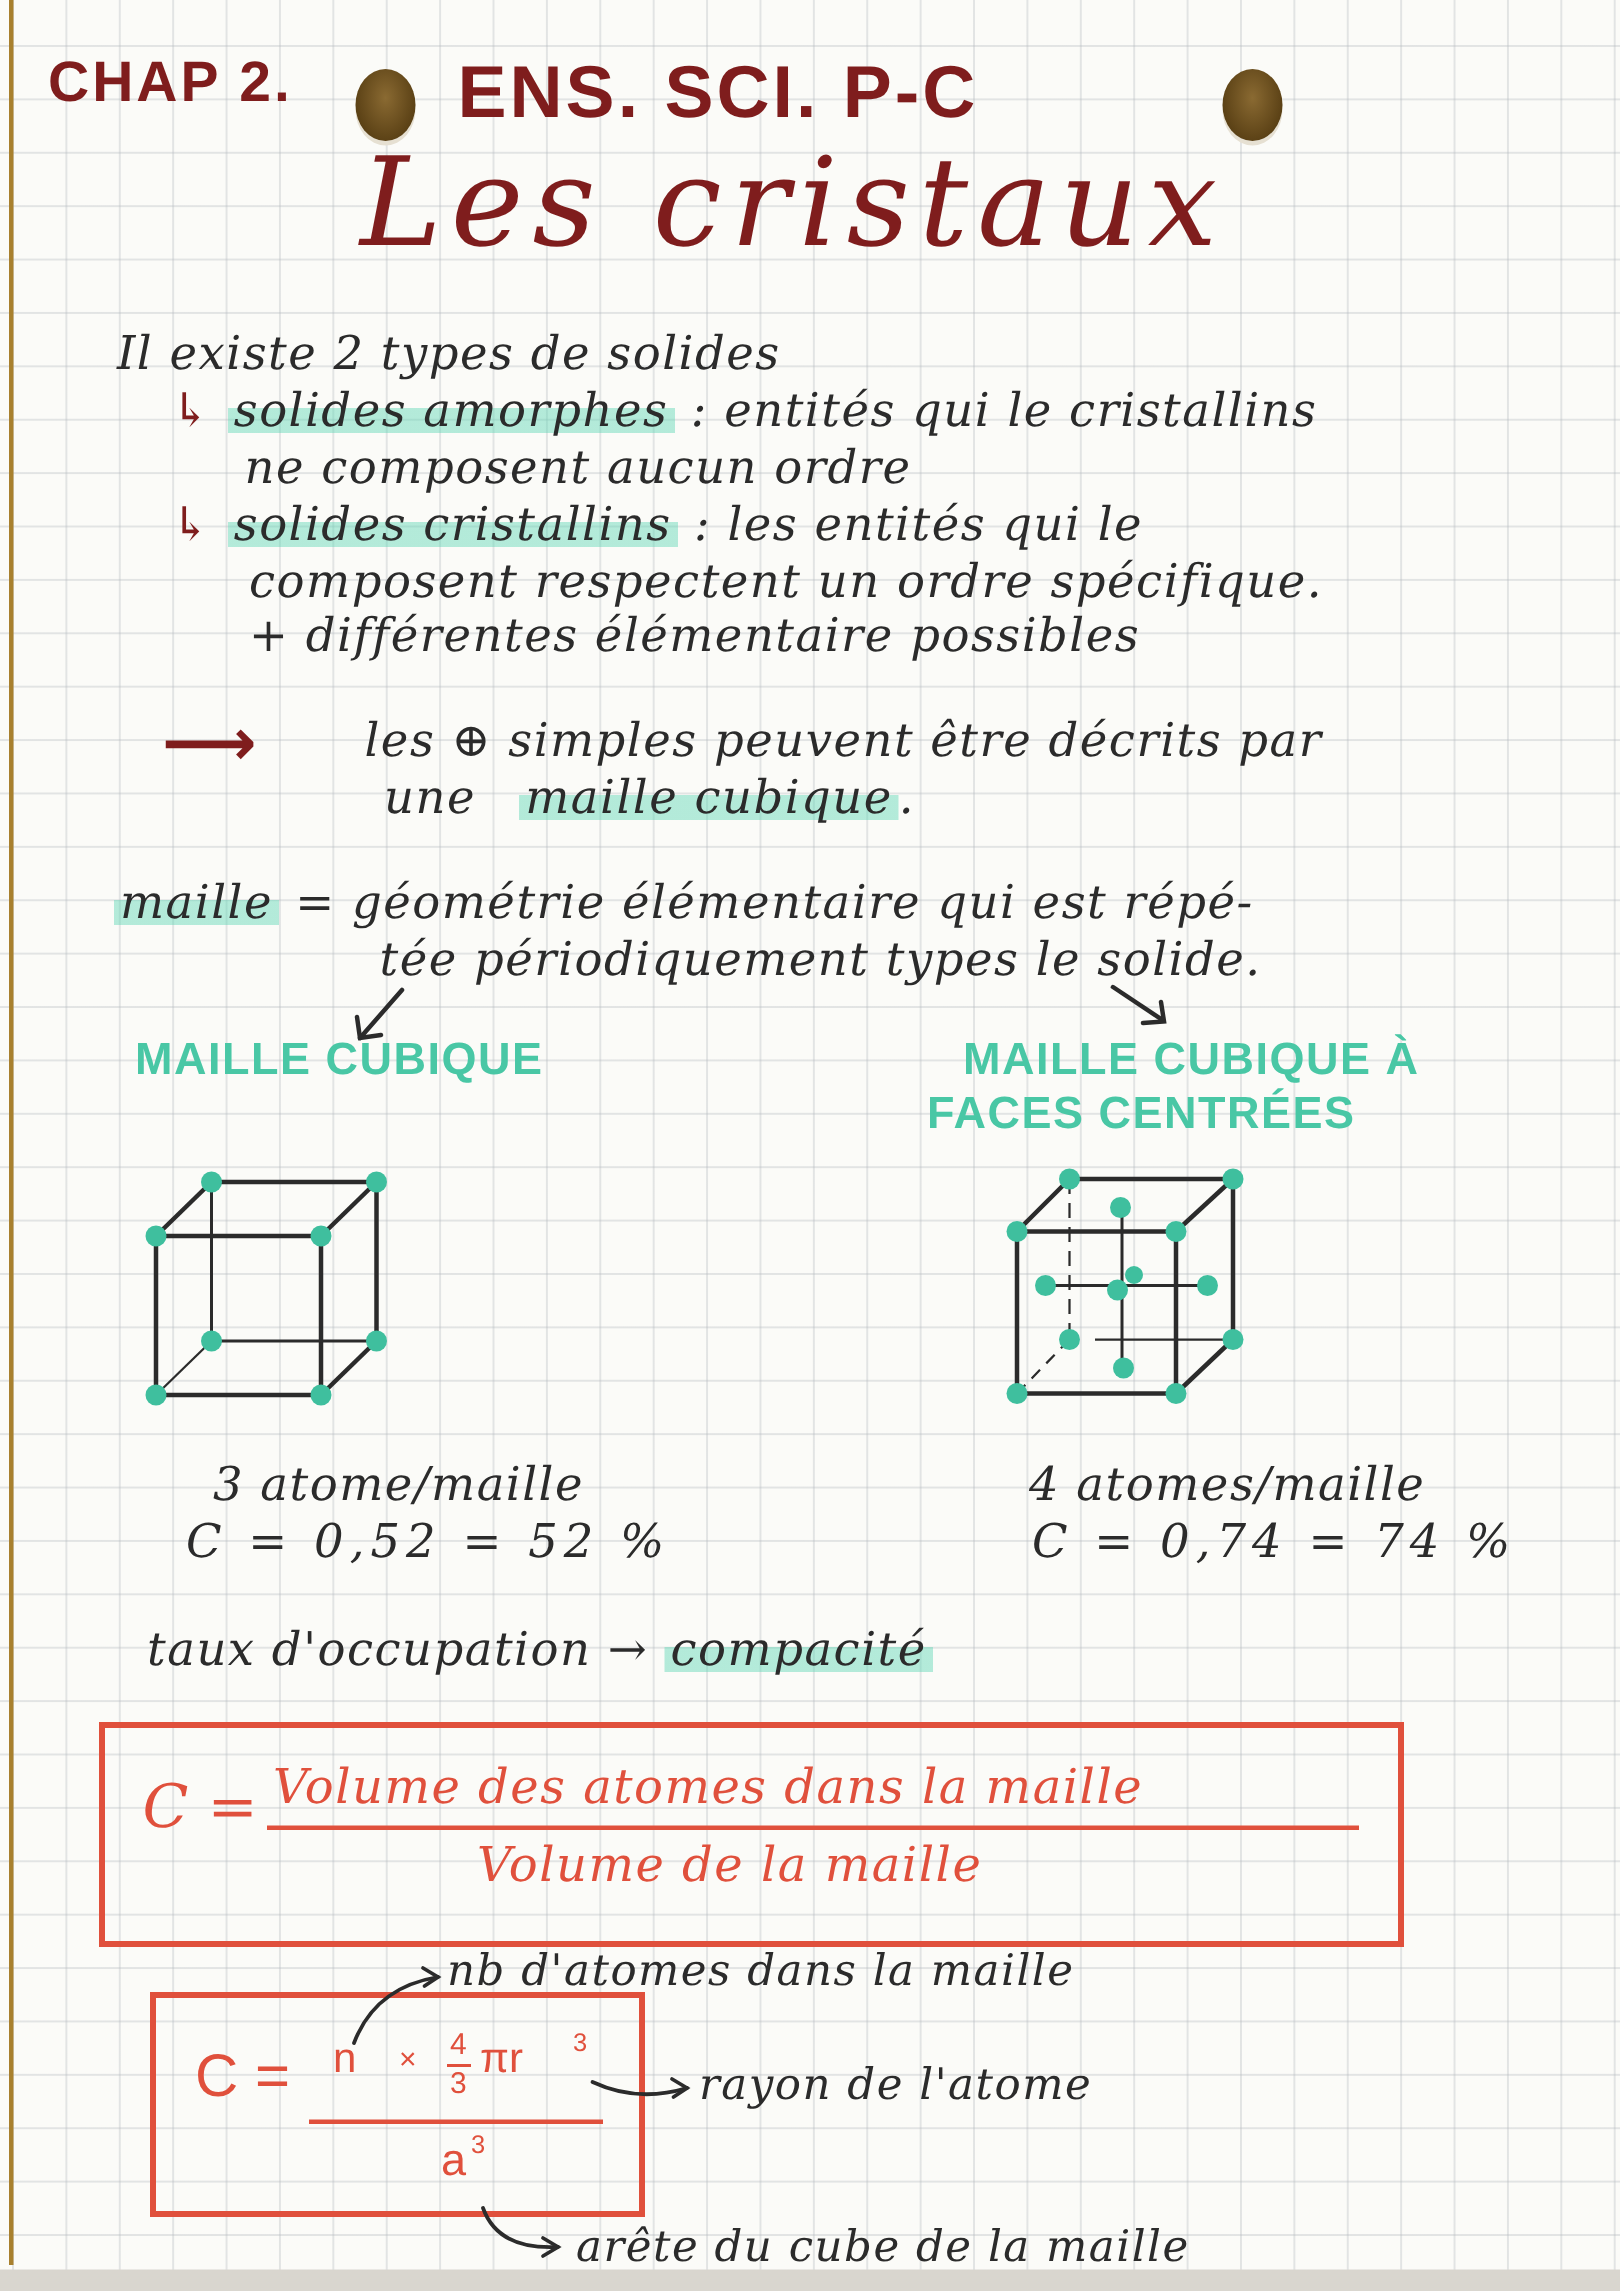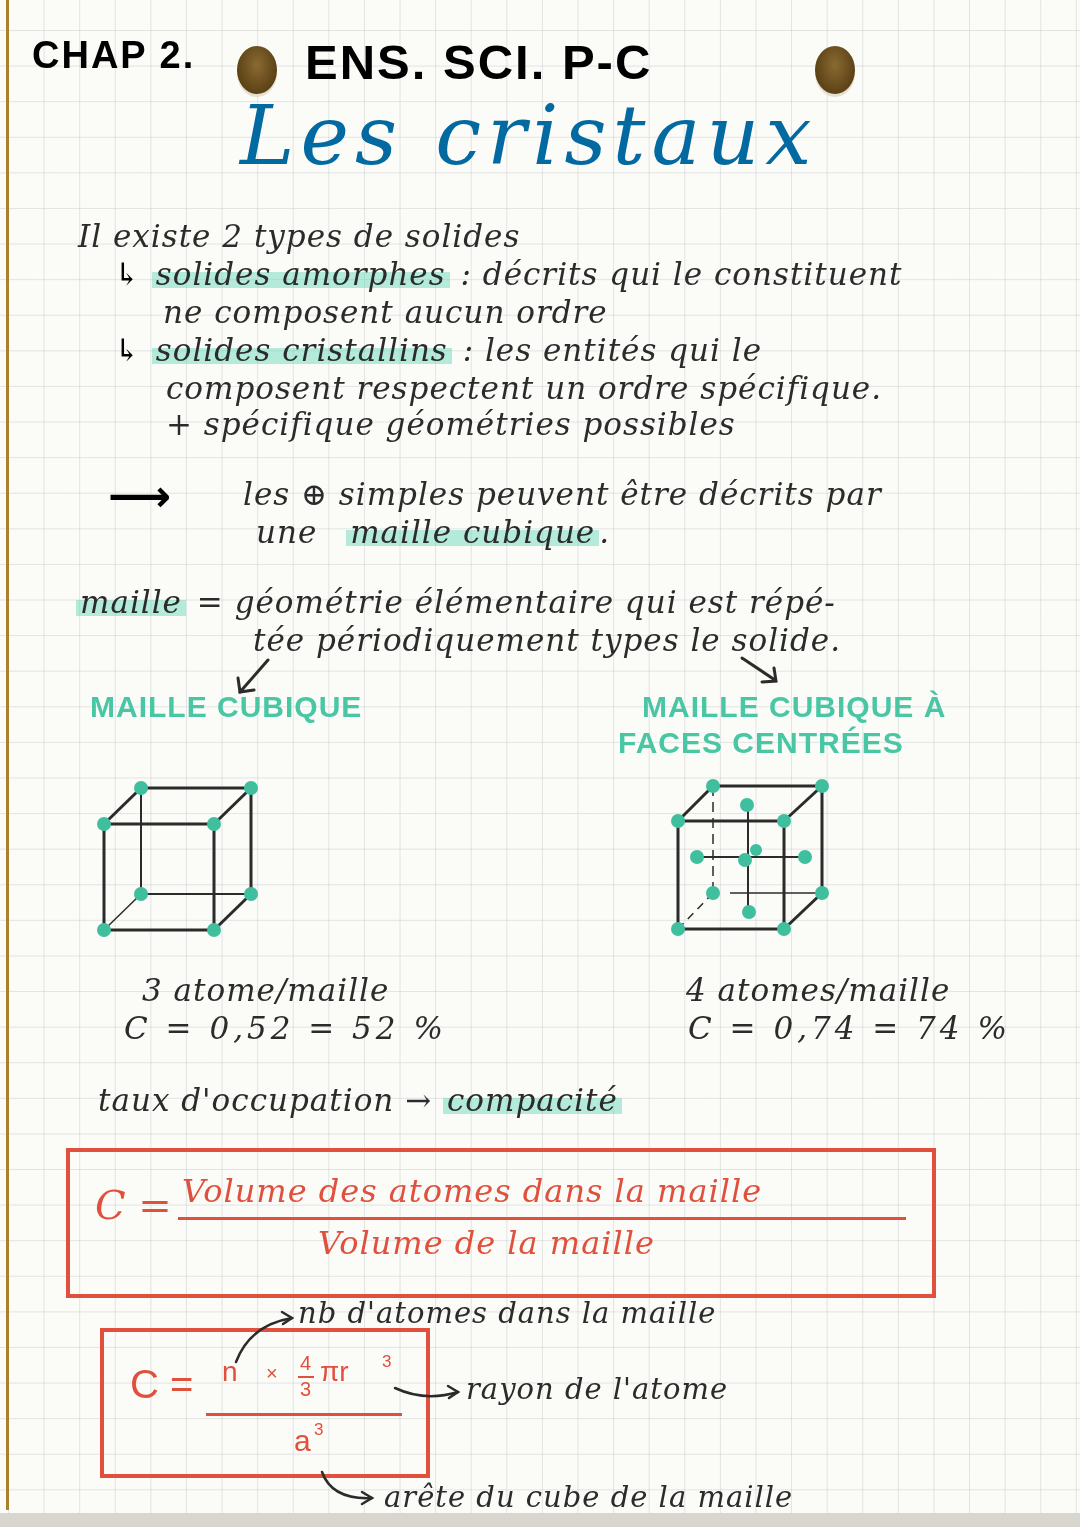--- a/index.html
+++ b/index.html
@@ -13,27 +13,27 @@
       background-position: 8px 30px;
       font-family: "DejaVu Sans", sans-serif;
       color: #2b2b2b;
     }
     .margin-edge { position: absolute; left: 6px; top: 0; width: 3px; height: 1510px; background: #a8802e; }
     .bottom-edge { position: absolute; left: 0; bottom: 0; width: 1080px; height: 14px; background: #d9d6cf; }
     .hole { position: absolute; width: 40px; height: 48px; border-radius: 50%;
       background: radial-gradient(ellipse at 50% 40%, #8a6a32 0%, #5c4216 70%, #4a3410 100%);
       box-shadow: 0 3px 0 #e6e0d2; }
     .abs { position: absolute; white-space: nowrap; }
-    .teal { color: #000000; }
+    .teal { color: #7f1d1d; }
     .red { color: #e0503c; }
     .hand { font-family: "DejaVu Serif", serif; font-style: italic; }
     .print { font-family: "Liberation Sans", sans-serif; letter-spacing: 2px; }
     .hl { background: linear-gradient(to bottom, transparent 45%, rgba(92,214,180,0.45) 45%, rgba(92,214,180,0.45) 90%, transparent 90%); padding: 0 4px; }
     .header-text { font-size: 40px; font-weight: bold; }
-    .title { font-size: 82px; font-family: "DejaVu Serif", serif; font-style: italic; color: #0369a1; letter-spacing: 6px; }
+    .title { font-size: 82px; font-family: "DejaVu Serif", serif; font-style: italic; color: #7f1d1d; letter-spacing: 6px; }
     .body-line { font-size: 31px; letter-spacing: 1px; margin-left: 38px; }
     .label-teal { font-size: 30px; font-weight: bold; color: #49c7a5; letter-spacing: 1px; font-family: "Liberation Sans", sans-serif; }
     .box-red { position: absolute; border: 4px solid #e0503c; }
     .fraction-line { position: absolute; height: 3px; background: #e0503c; }
     svg { position: absolute; overflow: visible; }
   </style>
 </head>
 <body>
 
 <div class="margin-edge"></div>
@@ -45,31 +45,31 @@
 <div class="abs teal print header-text" style="left:32px; top:34px; font-size:38px;">CHAP 2.</div>
 <div class="abs teal print header-text" style="left:305px; top:34px; font-size:49px;">ENS. SCI. P-C</div>
 
 <div class="abs title" style="left:240px; top:88px;">Les cristaux</div>
 
 <div class="abs hand body-line" style="left:40px; top:218px;">Il existe 2 types de solides</div>
 
 <div class="abs hand body-line" style="left:76px; top:256px;">
   <span class="teal">↳</span>
   <span class="hl">solides amorphes</span>
-  <span>: décrits qui le constituent</span>
+  <span>: entités qui le cristallins</span>
 </div>
 <div class="abs hand body-line" style="left:125px; top:294px;">ne composent aucun ordre</div>
 
 <div class="abs hand body-line" style="left:76px; top:332px;">
   <span class="teal">↳</span>
   <span class="hl">solides cristallins</span>
   <span>: les entités qui le</span>
 </div>
 <div class="abs hand body-line" style="left:128px; top:370px;">composent respectent un ordre spécifique.</div>
-<div class="abs hand body-line" style="left:128px; top:406px;">+ spécifique géométries possibles</div>
+<div class="abs hand body-line" style="left:128px; top:406px;">+ différentes élémentaire possibles</div>
 
 <div class="abs teal" style="left:108px; top:470px; font-size:44px; font-weight:bold;">⟶</div>
 <div class="abs hand body-line" style="left:205px; top:476px;">les ⊕ simples peuvent être décrits par</div>
 <div class="abs hand body-line" style="left:218px; top:514px;">
   <span>une</span>
   <span class="hl" style="margin-left:18px;">maille cubique</span><span>.</span>
 </div>
 
 <div class="abs hand body-line" style="left:38px; top:584px;">
   <span class="hl">maille</span>

